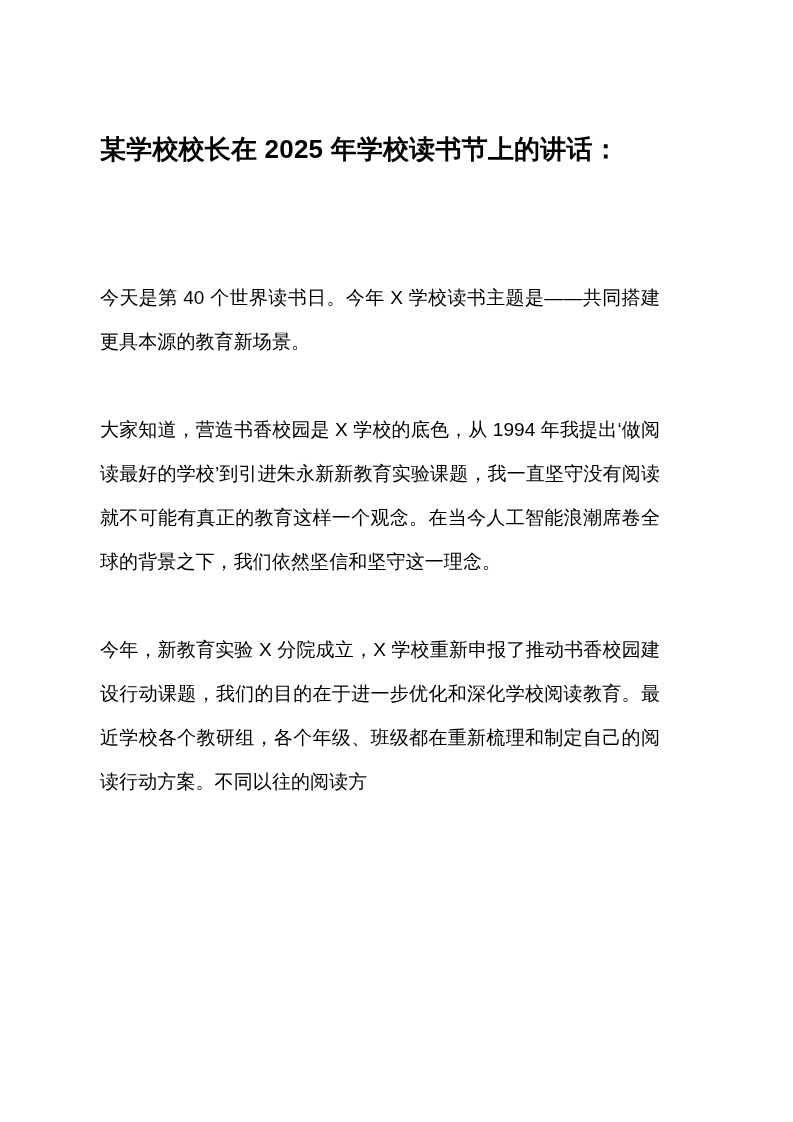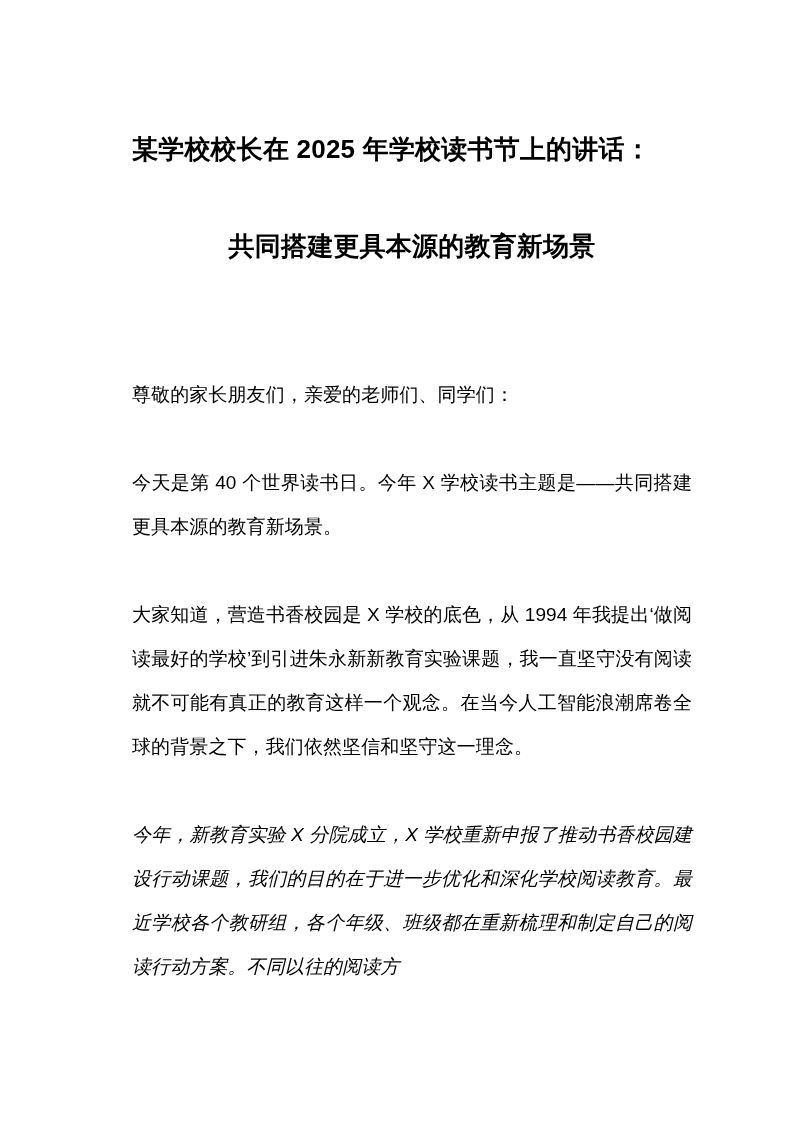--- a/index.html
+++ b/index.html
@@ -19,21 +19,21 @@
   .page {
     position: relative;
     width: 793px;
     height: 1122px;
     background: #ffffff;
     box-sizing: border-box;
   }
 
   .doc-body {
     position: absolute;
-    left: 132px;
+    left: 100px;
     top: 0;
     width: 560px;
   }
 
   .title-block {
     padding-top: 129px;
   }
 
   .doc-title {
     font-size: 26px;
@@ -66,35 +66,32 @@
     line-height: 44px;
     text-align: justify;
     text-justify: inter-ideograph;
     margin: 0 0 44px 0;
     letter-spacing: 0.1px;
     word-break: break-all;
   }
 
   .doc-para:last-child {
     margin-bottom: 0;
-    font-style: italic;
   }
 </style>
 </head>
 <body>
 
 <div class="page">
   <div class="doc-body">
 
     <div class="title-block">
       <h1 class="doc-title">某学校校长在 2025 年学校读书节上的讲话：</h1>
-      <h2 class="doc-subtitle">共同搭建更具本源的教育新场景</h2>
     </div>
 
     <div class="content-block">
-      <p class="doc-para">尊敬的家长朋友们，亲爱的老师们、同学们：</p>
       <p class="doc-para">今天是第 40 个世界读书日。今年 X 学校读书主题是——共同搭建更具本源的教育新场景。</p>
       <p class="doc-para">大家知道，营造书香校园是 X 学校的底色，从 1994 年我提出‘做阅读最好的学校’到引进朱永新新教育实验课题，我一直坚守没有阅读就不可能有真正的教育这样一个观念。在当今人工智能浪潮席卷全球的背景之下，我们依然坚信和坚守这一理念。</p>
       <p class="doc-para">今年，新教育实验 X 分院成立，X 学校重新申报了推动书香校园建设行动课题，我们的目的在于进一步优化和深化学校阅读教育。最近学校各个教研组，各个年级、班级都在重新梳理和制定自己的阅读行动方案。不同以往的阅读方</p>
     </div>
 
   </div>
 </div>
 
 </body></html>

